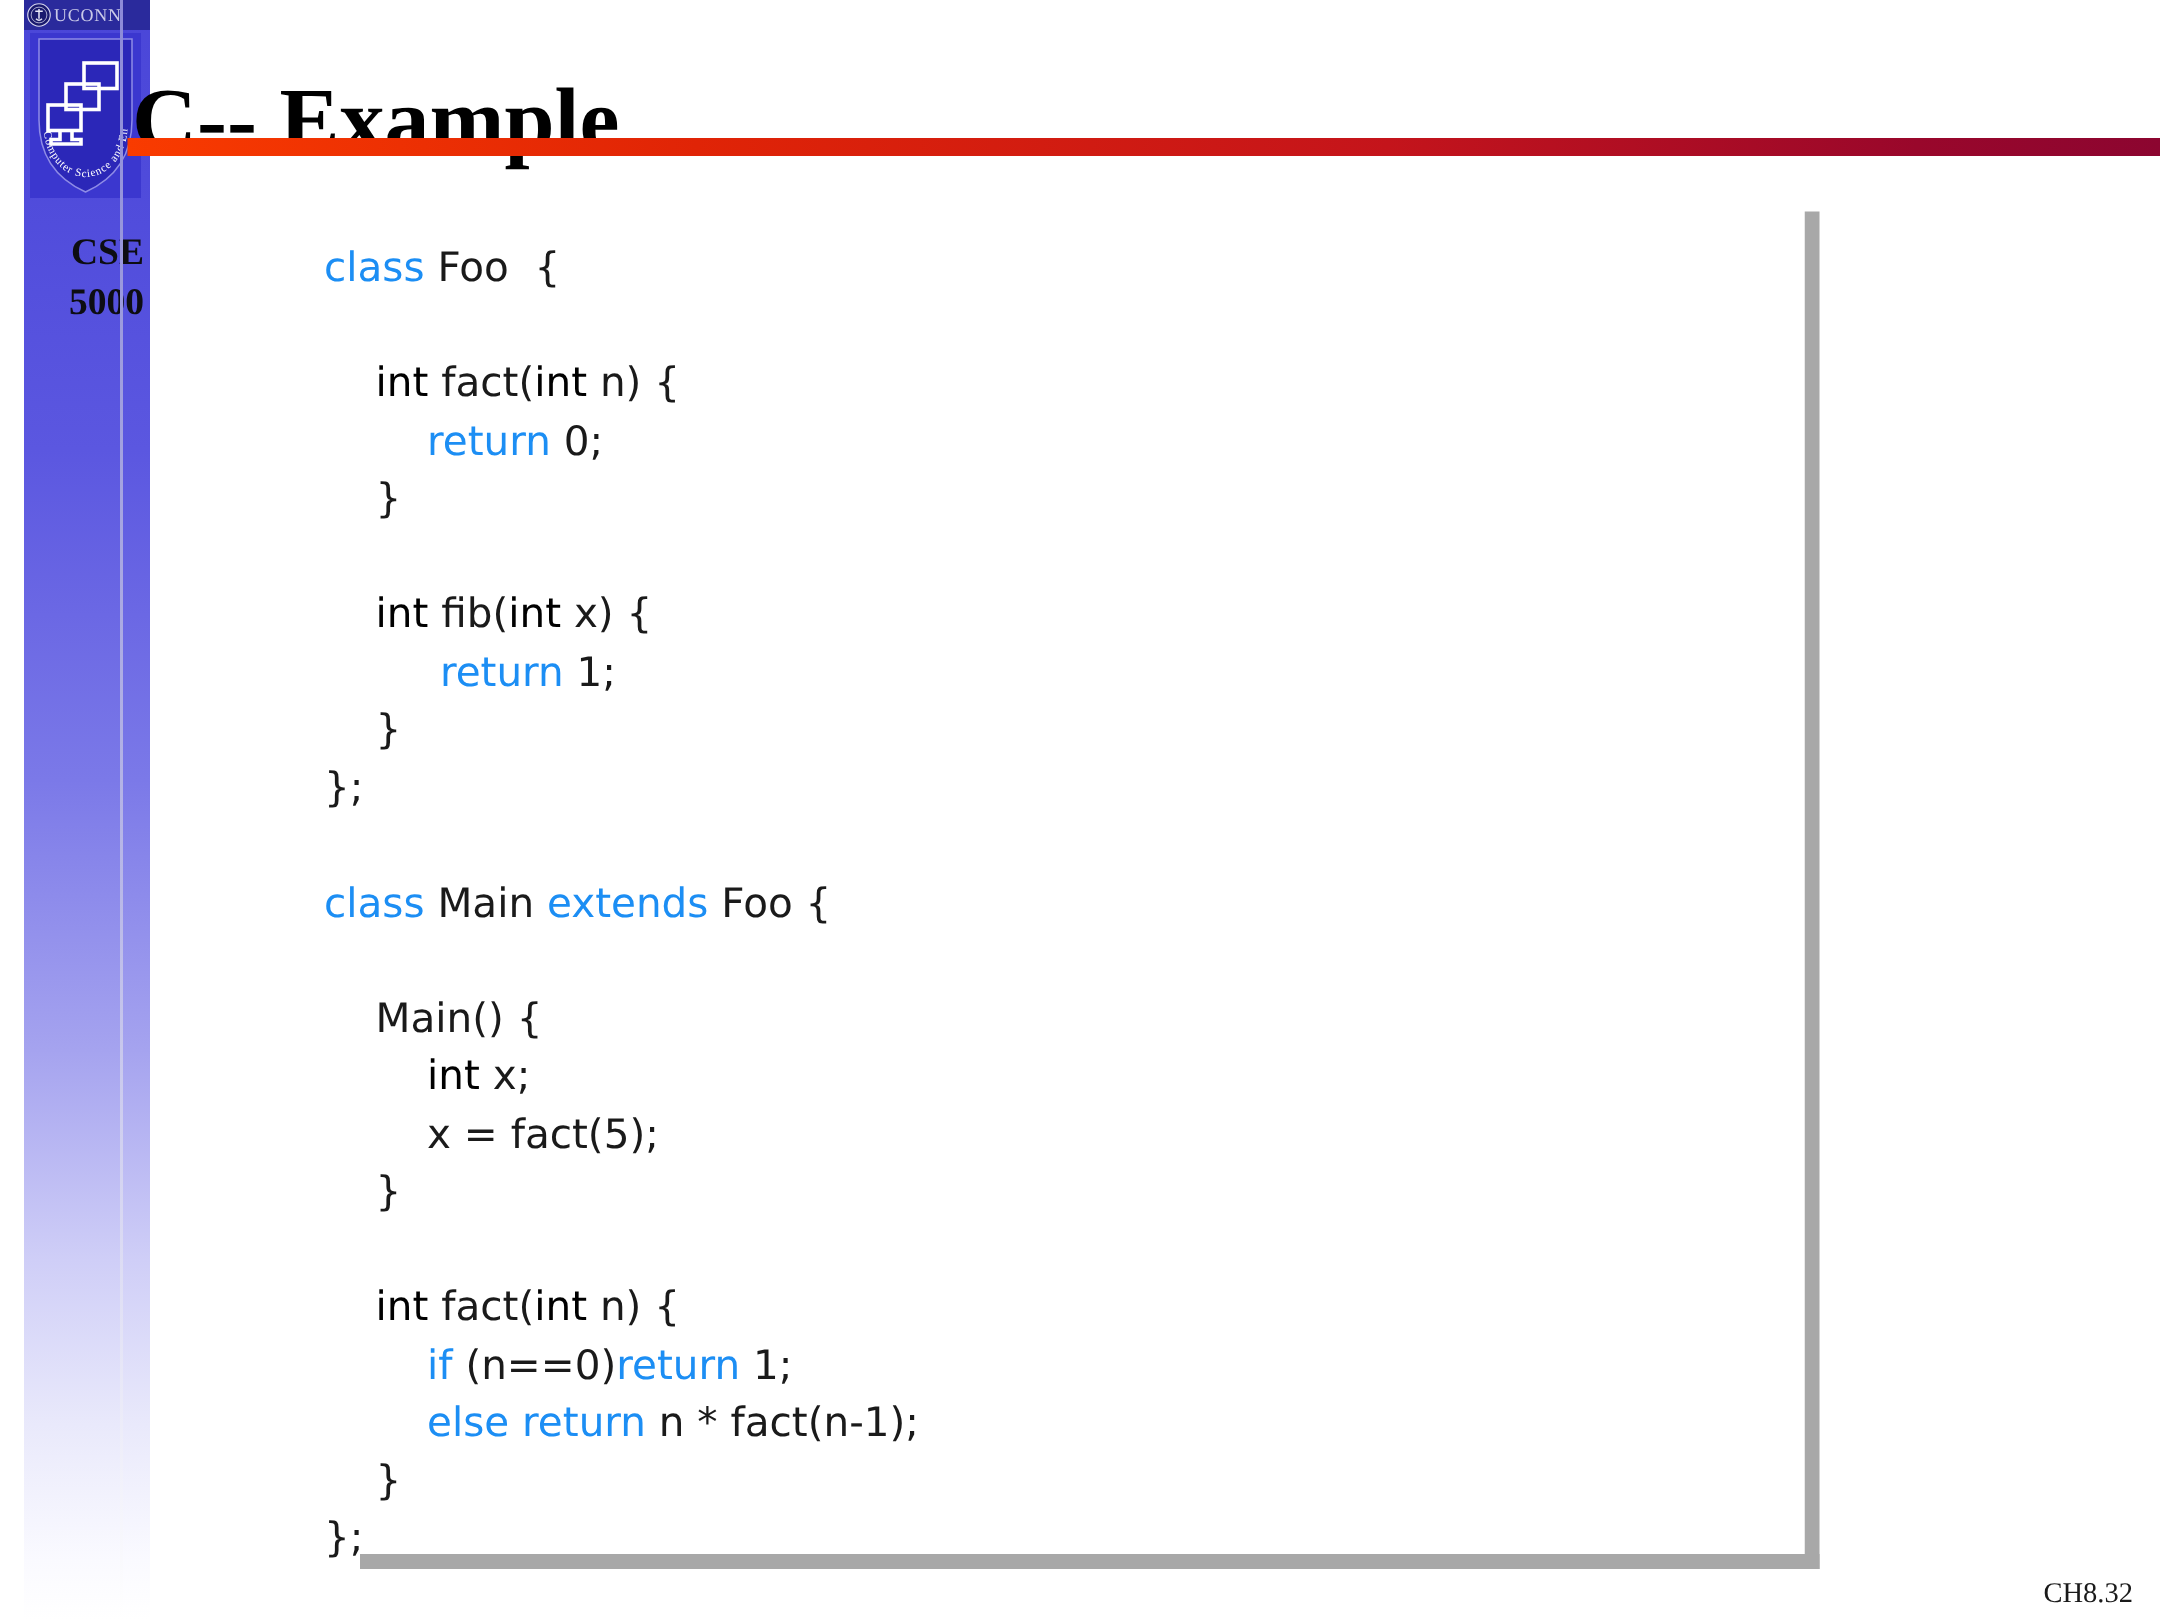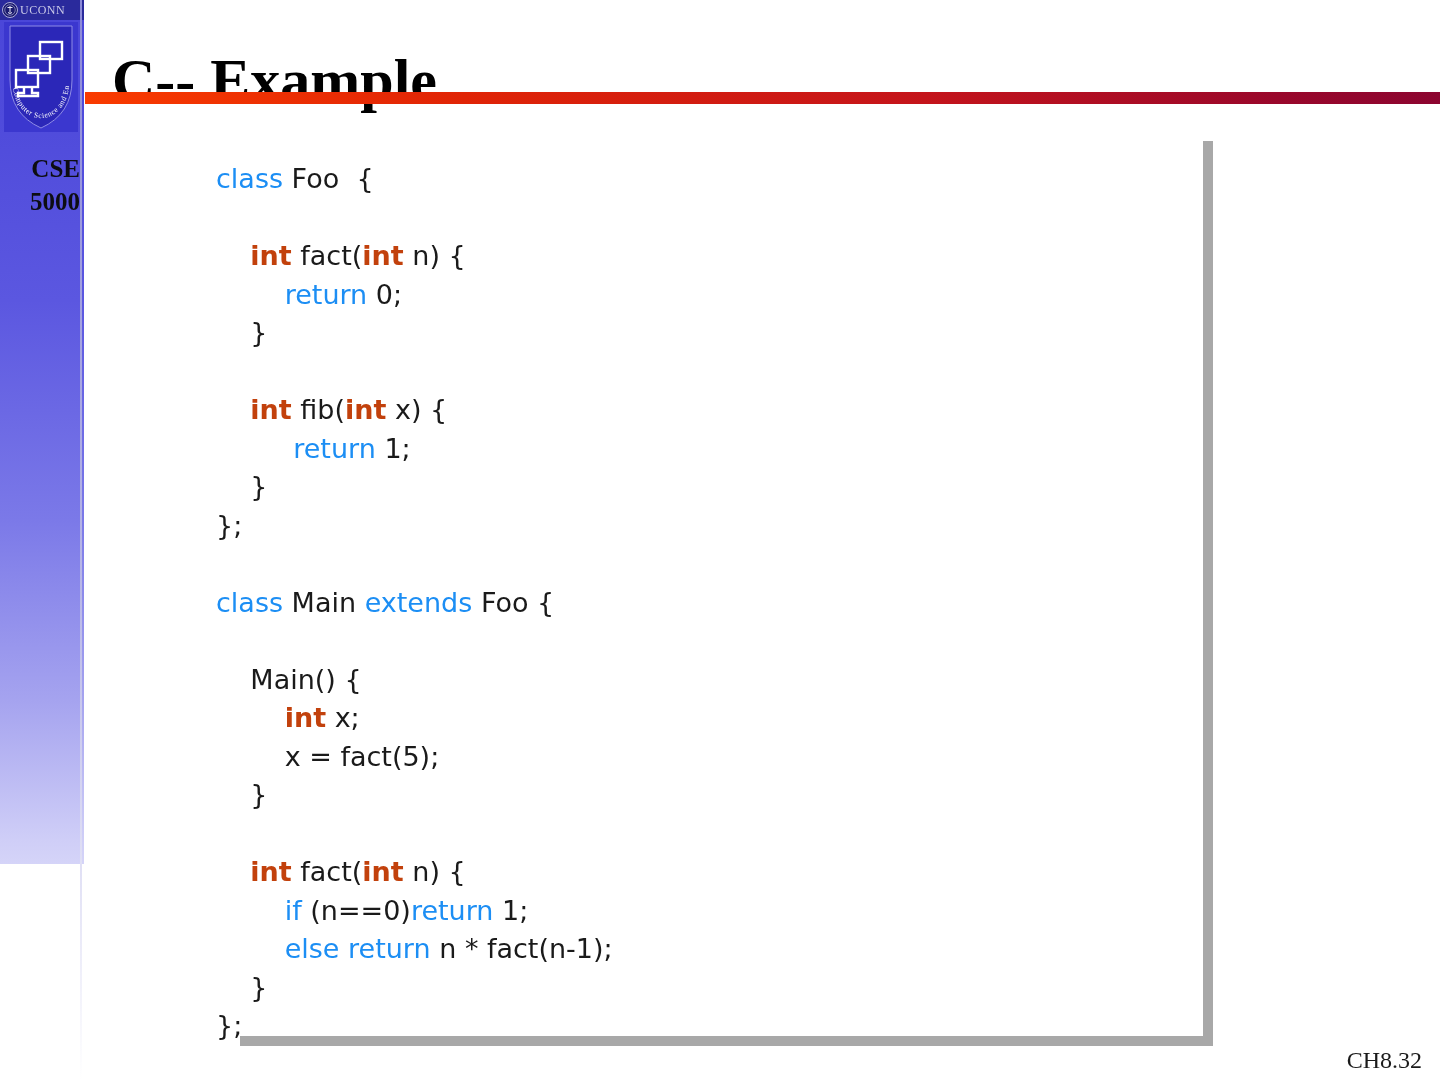--- a/index.html
+++ b/index.html
@@ -11,23 +11,23 @@
     width: 1440px;
     height: 1080px;
     position: relative;
     overflow: hidden;
     font-family: "Liberation Sans", sans-serif;
   }
 
   
   #sidebar {
     position: absolute;
-    left: 0; top: 0;
+    left: 16px; top: 0;
     width: 84px;
-    height: 864px;
+    height: 1080px;
     background: linear-gradient(to bottom,
         #4a46d8 0px,
         #4f4bdb 120px,
         #5b57e0 300px,
         #7b79e8 520px,
         #a5a3ef 700px,
         #cfcef7 840px,
         #e9e9fb 950px,
         #fafaff 1040px,
         #ffffff 1080px);
@@ -77,21 +77,21 @@
     font-family: "Liberation Serif", serif;
     font-weight: bold;
     font-size: 25px;
     color: #0d0d12;
     line-height: 1.32;
   }
 
   
   #title {
     position: absolute;
-    left: 112px; top: 6px;
+    left: 88px; top: 6px;
     font-family: "Liberation Serif", serif;
     font-size: 60px;
     color: #000000;
     line-height: 1.15;
     white-space: nowrap;
   }
   #title-rule {
     position: absolute;
     left: 85px; top: 92px;
     width: 1355px; height: 12px;
@@ -123,31 +123,31 @@
     position: absolute;
     left: 216px; top: 133px;
     width: 960px;
     font-family: "DejaVu Sans", sans-serif;
     font-size: 27px;
     line-height: 38.5px;
     color: #1a1a1a;
     white-space: pre;
   }
   .kw   { color: #1c8ef4; }   
-  .typ  { color: #c2410c; font-weight: bold; }   
+  .typ  { color: #000000; }   
   .pln  { color: #1a1a1a; }
   .blank { display: block; height: 38.5px; }
 
   
   #footer {
     position: absolute;
     right: 18px;
     bottom: 6px;
     font-family: "Liberation Serif", serif;
-    font-size: 24px;
+    font-size: 19px;
     color: #1a1a1a;
   }
 </style>
 </head>
 <body>
 
 <div id="sidebar">
   <div id="uconn-banner">
     <svg id="uconn-seal" viewBox="0 0 32 32">
       <circle cx="16" cy="16" r="15" fill="#1a1a6e" stroke="#d8d8f0" stroke-width="1.5"></circle>

